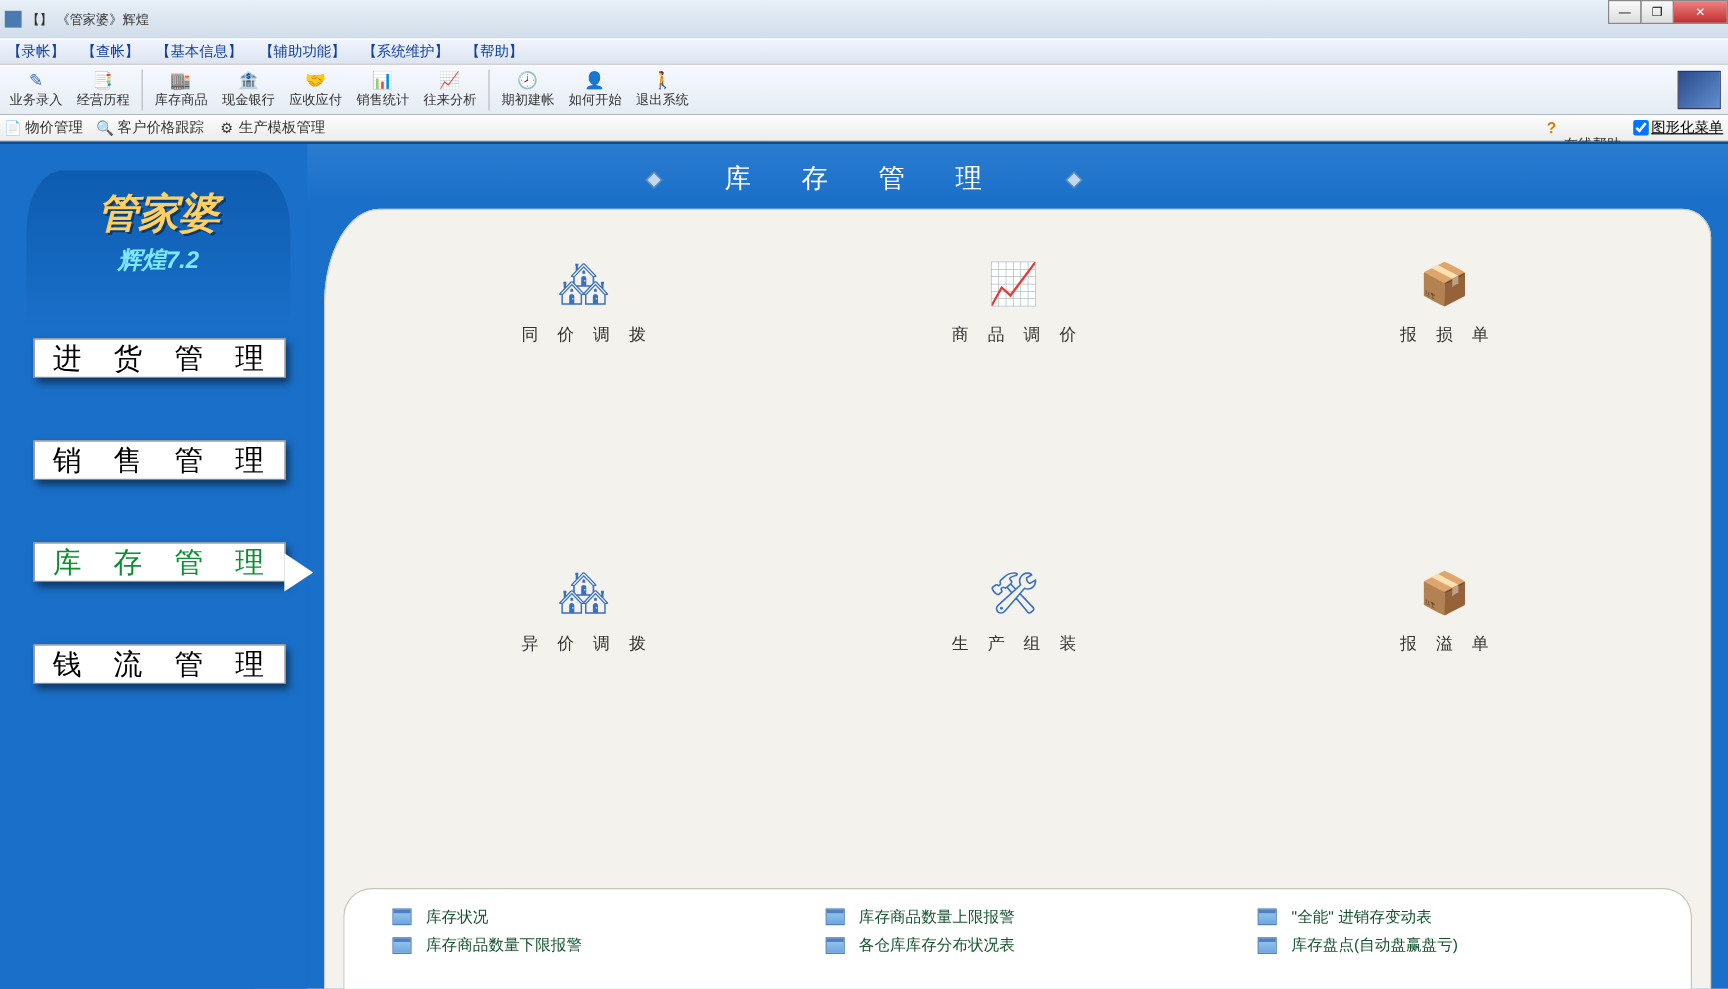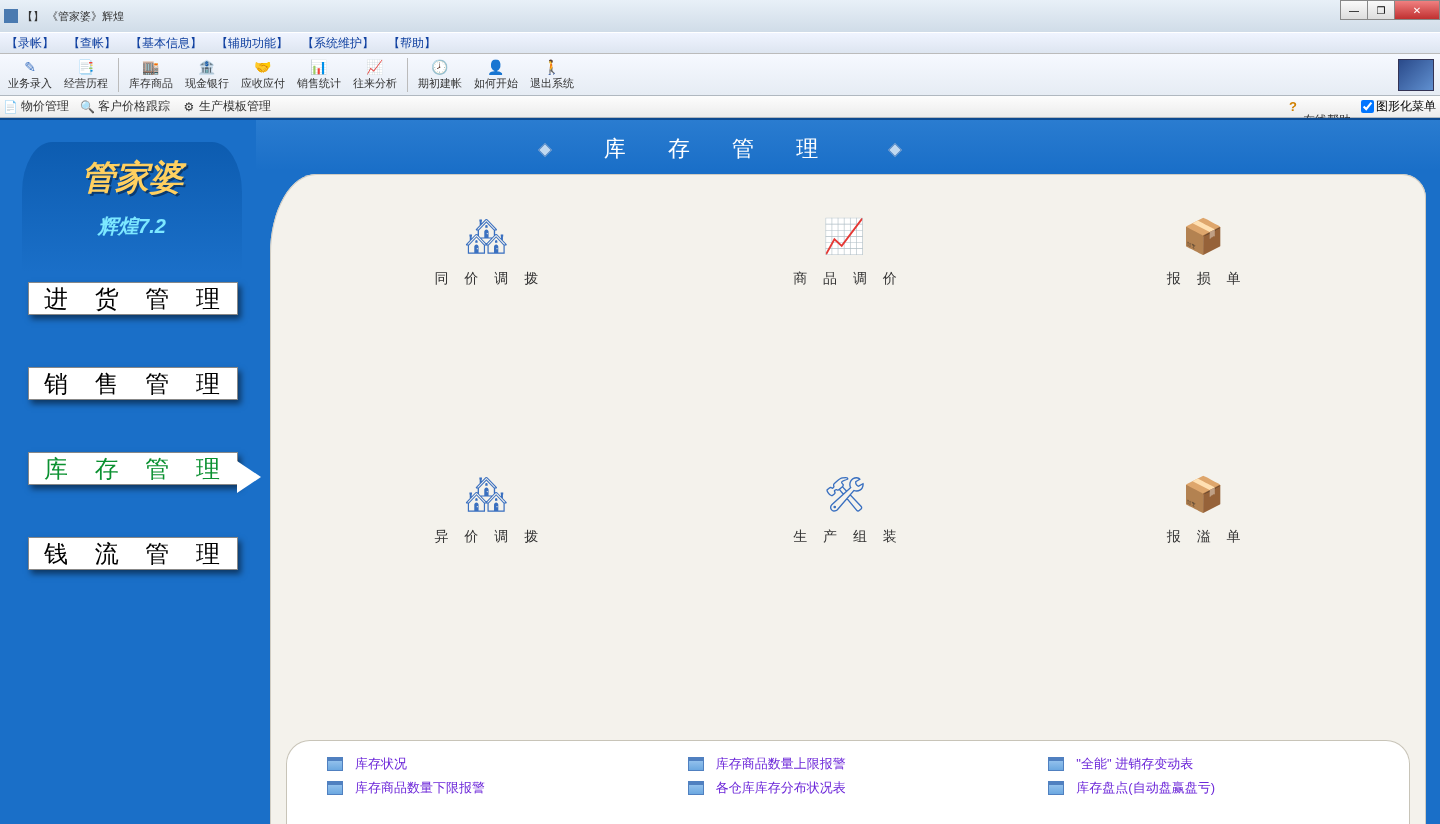--- a/index.html
+++ b/index.html
@@ -25,49 +25,49 @@
 .tool .icn { width: 20px; height: 18px; margin-bottom: 0px; display: flex; align-items: center; justify-content: center; font-size: 14px; }
 .toolsep { width: 1px; height: 34px; background: #bbb; margin: 0 4px; }
 .tool-logo { margin-left: auto; margin-right: 6px; width: 36px; height: 32px; background: linear-gradient(135deg,#2a4a8a,#6090d0); border:1px solid #335; }
 
 
 .toolbar2 { height: 22px; background: linear-gradient(to bottom, #fdfdfd, #ececec); display: flex; align-items: center; padding-left: 4px; border-bottom: 1px solid #b0b8c0; }
 .tool2 { display: flex; align-items: center; margin-right: 12px; font-size: 12px; color: #333; cursor: pointer; }
 .tool2 .icn2 { width: 14px; height: 14px; margin-right: 3px; display:flex; align-items:center; justify-content:center; font-size:12px;}
 .toolbar2-right { margin-left: auto; display: flex; align-items: center; margin-right: 4px; font-size: 12px; }
 .toolbar2-right .qmark { color: #d08000; font-weight: bold; margin-right: 6px; font-size: 13px; }
-.toolbar2-right label { display: flex; cursor: pointer; }
+.toolbar2-right label { display: flex; cursor: pointer; text-decoration: underline; }
 .toolbar2-right input { margin-right: 2px; }
 .toolbar2-right .help-link { color:#333; margin-right:10px; cursor:pointer;margin-top:28px;}
 
 
 .main { position: relative; height: 716px; background: #1a6fc8; border-top: 2px solid #0d4a90; }
 .main-blue-band { position: absolute; top: 0; left: 0; right: 0; height: 50px; background: linear-gradient(to bottom, #2a7cd0, #1a6fc8); }
 .main-title { position: absolute; top: 14px; left: 0; right: 0; text-align: center; color: #fff; font-size: 22px; letter-spacing: 18px; font-weight: 500; }
 .diamond { display:inline-block; width:10px; height:10px; background:#c0d8f0; transform:rotate(45deg); vertical-align: middle; margin: 0 30px; border:1px solid #4a80c0;}
 
 
 .sidebar { position: absolute; left: 0; top: 0; bottom: 0; width: 256px; background: #1a6fc8; }
 .logo-area { position: relative; height: 130px; margin: 22px 14px 10px 22px; background: linear-gradient(to bottom, #0d5cb0, #1a6fc8); border-radius: 30px 30px 0 0 / 50px 50px 0 0 ; text-align:center; padding-top:13px; }
 .logo-main { color: #ffd060; font-size: 34px; font-weight: bold; font-style: italic; font-family: "KaiTi","STKaiti",serif; text-shadow: 2px 2px 0 #0a3a70; }
-.logo-sub { color: #7de8ff; font-size: 20px; font-style: italic; font-weight: bold; margin-top: 12px; }
+.logo-sub { color: #7de8ff; font-size: 20px; font-style: italic; font-weight: bold; margin-top: 2px; }
 .side-btns { margin: 10px 18px 0 28px; }
 .side-btn { height: 33px; background: #fff; border: 1px solid #888; margin-bottom: 52px; display: flex; align-items: center; justify-content: center; font-size: 24px; letter-spacing: 10px; color: #000; cursor: pointer; box-shadow: 3px 4px 6px rgba(0,0,0,.5); font-family:"KaiTi","STKaiti","SimHei",sans-serif; position:relative; padding-left:8px;}
 .side-btn.active { color: #0a9030; background:#fff;}
 .side-btn.active::after { content:""; position:absolute; right:-24px; top:8px; width:0; height:0; border-left:24px solid #fff; border-top:16px solid transparent; border-bottom:16px solid transparent;}
 
 
 .content { position: absolute; left: 270px; right: 14px; top: 54px; bottom: 4px; background: #f4f2ec; border-radius: 46px 24px 0 0 / 80px 24px 0 0; box-shadow: inset 0 0 0 1px #d0ccc2; }
 .content-inner { padding: 38px 40px 0 40px; height: calc(100% - 102px); display: grid; grid-template-columns: 1fr 1fr 1fr; grid-template-rows: 1fr 1fr; }
 .func-item { display: flex; flex-direction: column; align-items: center; font-size: 14px; letter-spacing: 6px; color: #333; cursor: pointer; }
 .func-item .ficn { width: 64px; height: 48px; margin-bottom: 10px; display:flex; align-items:center; justify-content:center; font-size:34px;}
 
 
 .report-panel { position: absolute; left: 16px; right: 16px; bottom: 0; height: 90px; background: #fff; border-radius: 24px 24px 0 0; border: 1px solid #c8c4b8; border-bottom: none; padding: 14px 30px 4px 40px; display: grid; grid-template-columns: 1fr 1fr 1fr; gap: 6px 30px; align-content: start; }
-.rep-item { display: flex; align-items: center; font-size: 13px; color: #6d28d9; cursor: pointer; }
+.rep-item { display: flex; align-items: center; font-size: 13px; color: #14532d; cursor: pointer; }
 .rep-icn { width: 16px; height: 14px; margin-right: 12px; background: linear-gradient(#9ec8f0,#6ca8e0); border:1px solid #5080c0; display:flex; }
 .rep-icn::before { content:""; width:100%; height:3px; background:#5080c0;}
 
 
 .c-blue{color:#3a70c0;} .c-red{color:#c03030;} .c-green{color:#30a040;} .c-orange{color:#d08030;} .c-purple{color:#a050c0;}
 </style>
 </head>
 <body>
 
 <div class="titlebar">

